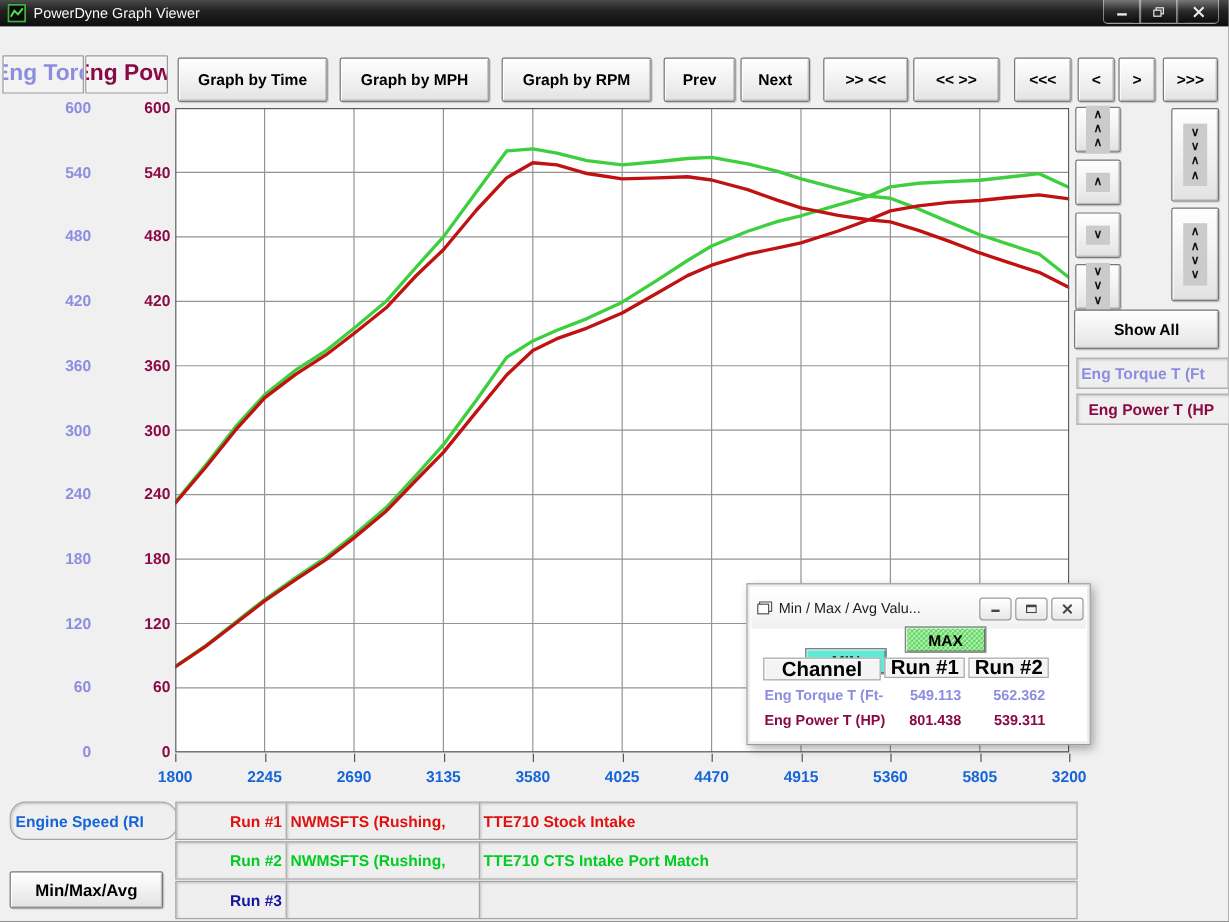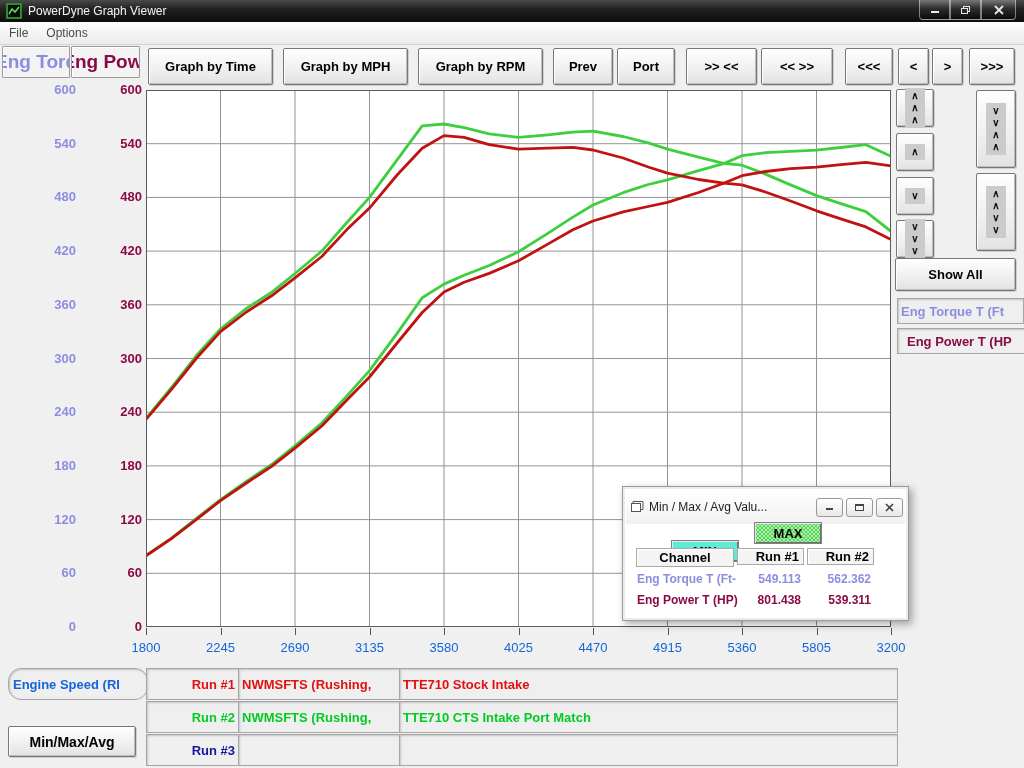--- a/index.html
+++ b/index.html
@@ -26,21 +26,21 @@
     font-weight:bold;font-size:13px;color:#000;display:flex;align-items:center;justify-content:center;
     white-space:nowrap;}
   .sunken{position:absolute;background:#efefef;border:1px solid #a6a6a6;
     box-shadow:inset 1px 1px 2px rgba(0,0,0,.18);display:flex;align-items:center;
     font-weight:bold;font-size:13px;overflow:hidden;white-space:nowrap;}
   .tabbox{position:absolute;background:#f3f3f3;border:1px solid #9c9c9c;border-radius:1px;
     box-shadow:inset 1px 1px 0 #fff;display:flex;align-items:center;justify-content:center;
     font-weight:bold;font-size:19px;overflow:hidden;white-space:nowrap;}
   
   .ylab{position:absolute;width:54px;text-align:right;font-weight:bold;font-size:13px;height:17px;line-height:17px;}
-  .xlab{position:absolute;top:640px;width:60px;text-align:center;font-weight:normal;font-size:13px;color:#1565d8;}
+  .xlab{position:absolute;top:640px;width:60px;text-align:center;font-weight:bold;font-size:13px;color:#1565d8;}
   .xtick{position:absolute;top:628px;width:1px;height:7px;background:#555;}
   #plot-wrap{position:absolute;left:146px;top:90px;width:745px;height:537px;background:#fff;}
   
   .chev-btn{line-height:12px;font-size:10px;}
   .chev-inner{background:#cbcbcb;padding:2px 6px;white-space:pre-line;text-align:center;
     font-weight:bold;font-size:10px;line-height:12px;color:#111;}
   
   #minmax{position:absolute;left:622px;top:486px;width:285px;height:133px;background:#fff;
     border:1px solid #9a9a9a;box-shadow:inset 0 0 0 2px #ececec,3px 3px 8px rgba(0,0,0,.35);}
   #minmax .mtitle{position:absolute;left:3px;top:3px;right:3px;height:34px;
@@ -49,21 +49,21 @@
     background:linear-gradient(180deg,#fff,#e8e8e8);display:flex;align-items:center;justify-content:center;color:#333;}
   .toggle{position:absolute;height:20px;width:66px;display:flex;align-items:center;justify-content:center;
     font-weight:bold;font-size:13px;color:#000;border:1px solid #808080;
     box-shadow:inset 1px 1px 0 #e8e8e8,inset -1px -1px 0 #707070;}
   #min-btn{left:16px;top:53px;background:#5eead4;margin-left:32px;}
   #max-btn{left:131px;top:35px;background-color:#aef0ae;
     background-image:linear-gradient(45deg,#5ad35a 25%,transparent 25%,transparent 75%,#5ad35a 75%),
                      linear-gradient(45deg,#5ad35a 25%,transparent 25%,transparent 75%,#5ad35a 75%);
     background-size:4px 4px;background-position:0 0,2px 2px;}
   .col-hdr{position:absolute;top:61px;height:17px;background:#f4f4f4;border:1px solid #a9a9a9;
-    box-shadow:inset 1px 1px 0 #fff;font-weight:bold;font-size:13px;display:flex;align-items:center;}
+    box-shadow:inset 1px 1px 0 #fff;font-weight:bold;font-size:17px;display:flex;align-items:center;}
   .mrow{position:absolute;height:16px;font-weight:bold;font-size:12px;display:flex;align-items:center;}
   .mval{justify-content:flex-end;}
   
   .runlab{justify-content:flex-end;padding-right:5px;}
 </style>
 </head>
 <body>
 
 <div id="app">
 
@@ -87,37 +87,33 @@
         </svg>
       </div>
       <div class="cap-btn last">
         <svg width="10" height="10" viewBox="0 0 10 10">
             <path d="M1 1 L9 9 M9 1 L1 9" stroke="#e8e8e8" stroke-width="1.8"></path>
           </svg>
       </div>
     </div>
   </div>
 
-  <div class="menubar">
-    <span class="menu-item">File</span>
-    <span class="menu-item">Options</span>
-  </div>
 
   <div class="tabbox" style="left:2px;top:46px;width:66px;height:30px;">
     <span style="color:#8d8de0;">Eng Torq</span>
   </div>
   <div class="tabbox" style="left:71px;top:46px;width:67px;height:30px;">
     <span style="color:#8a0a46;">Eng Pow(</span>
   </div>
 
   <button class="btn" style="left:148px;top:48px;width:125px;height:37px;">Graph by Time</button>
   <button class="btn" style="left:283px;top:48px;width:125px;height:37px;">Graph by MPH</button>
   <button class="btn" style="left:418px;top:48px;width:125px;height:37px;">Graph by RPM</button>
   <button class="btn" style="left:553px;top:48px;width:60px;height:37px;">Prev</button>
-  <button class="btn" style="left:617px;top:48px;width:58px;height:37px;">Port</button>
+  <button class="btn" style="left:617px;top:48px;width:58px;height:37px;">Next</button>
   <button class="btn" style="left:686px;top:48px;width:71px;height:37px;">&gt;&gt; &lt;&lt;</button>
   <button class="btn" style="left:761px;top:48px;width:72px;height:37px;">&lt;&lt; &gt;&gt;</button>
   <button class="btn" style="left:845px;top:48px;width:48px;height:37px;">&lt;&lt;&lt;</button>
   <button class="btn" style="left:898px;top:48px;width:31px;height:37px;">&lt;</button>
   <button class="btn" style="left:932px;top:48px;width:31px;height:37px;">&gt;</button>
   <button class="btn" style="left:969px;top:48px;width:46px;height:37px;">&gt;&gt;&gt;</button>
 
   <div id="y-labels">
       <div class="ylab" style="left: 22px; top: 81px; color: rgb(141, 141, 224);">600</div>
       <div class="ylab" style="left: 88px; top: 81px; color: rgb(138, 10, 70);">600</div>

